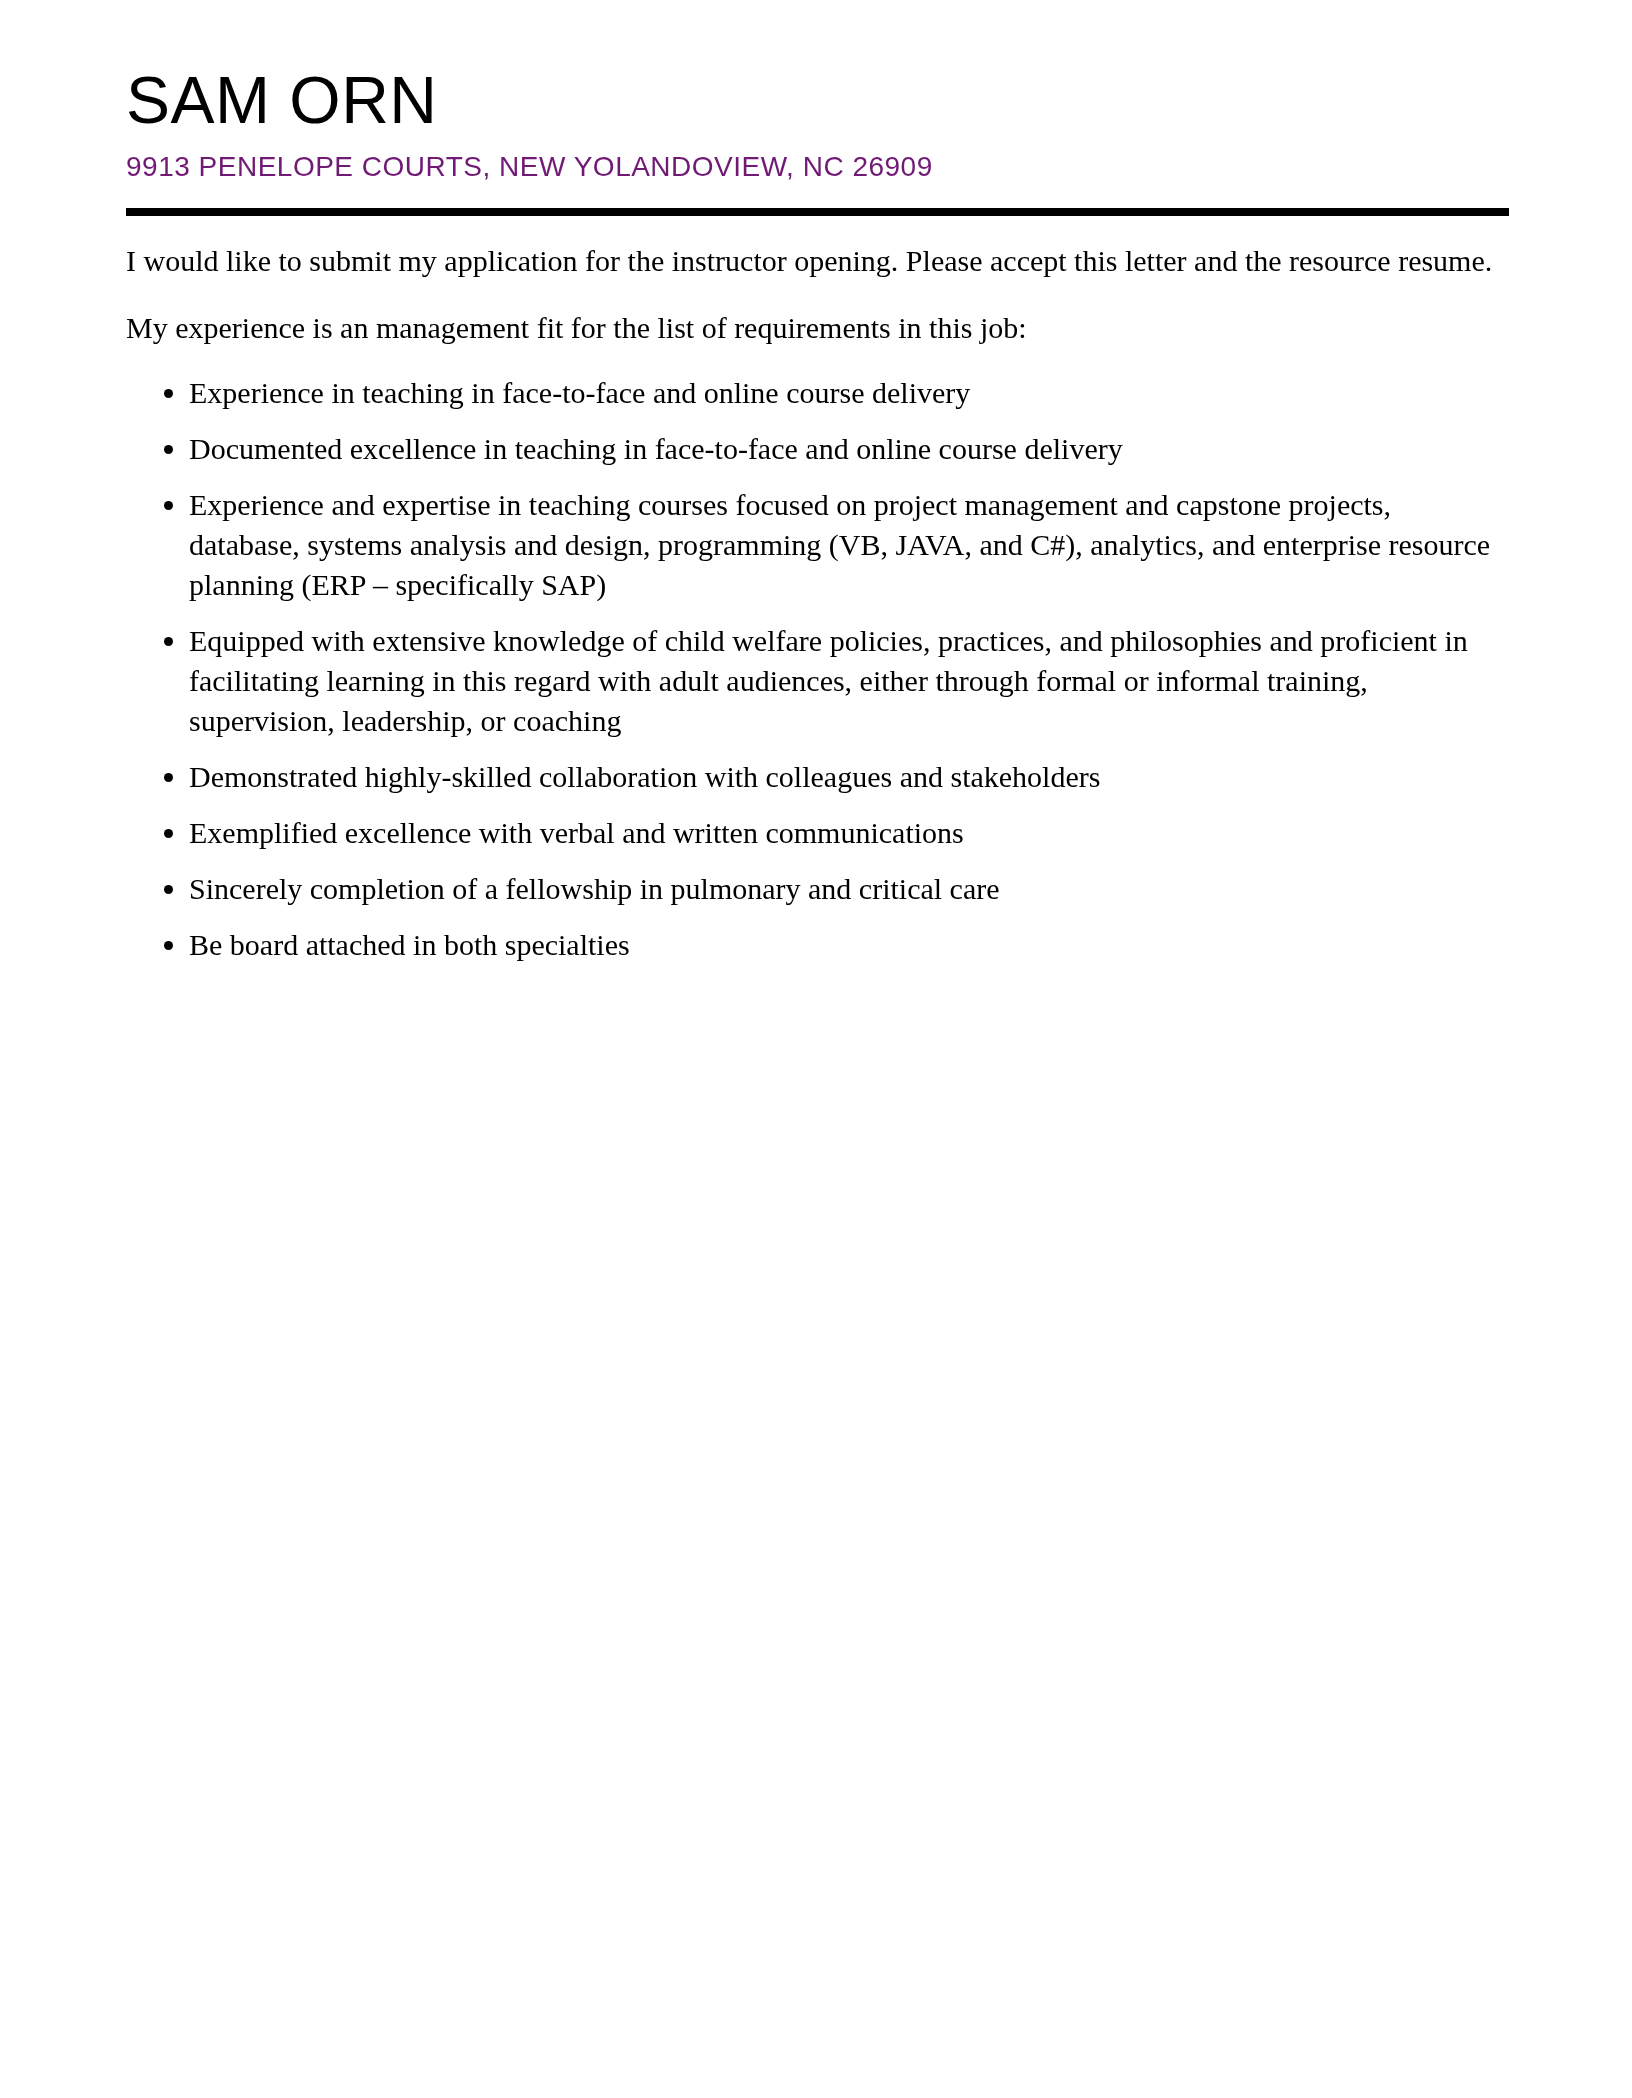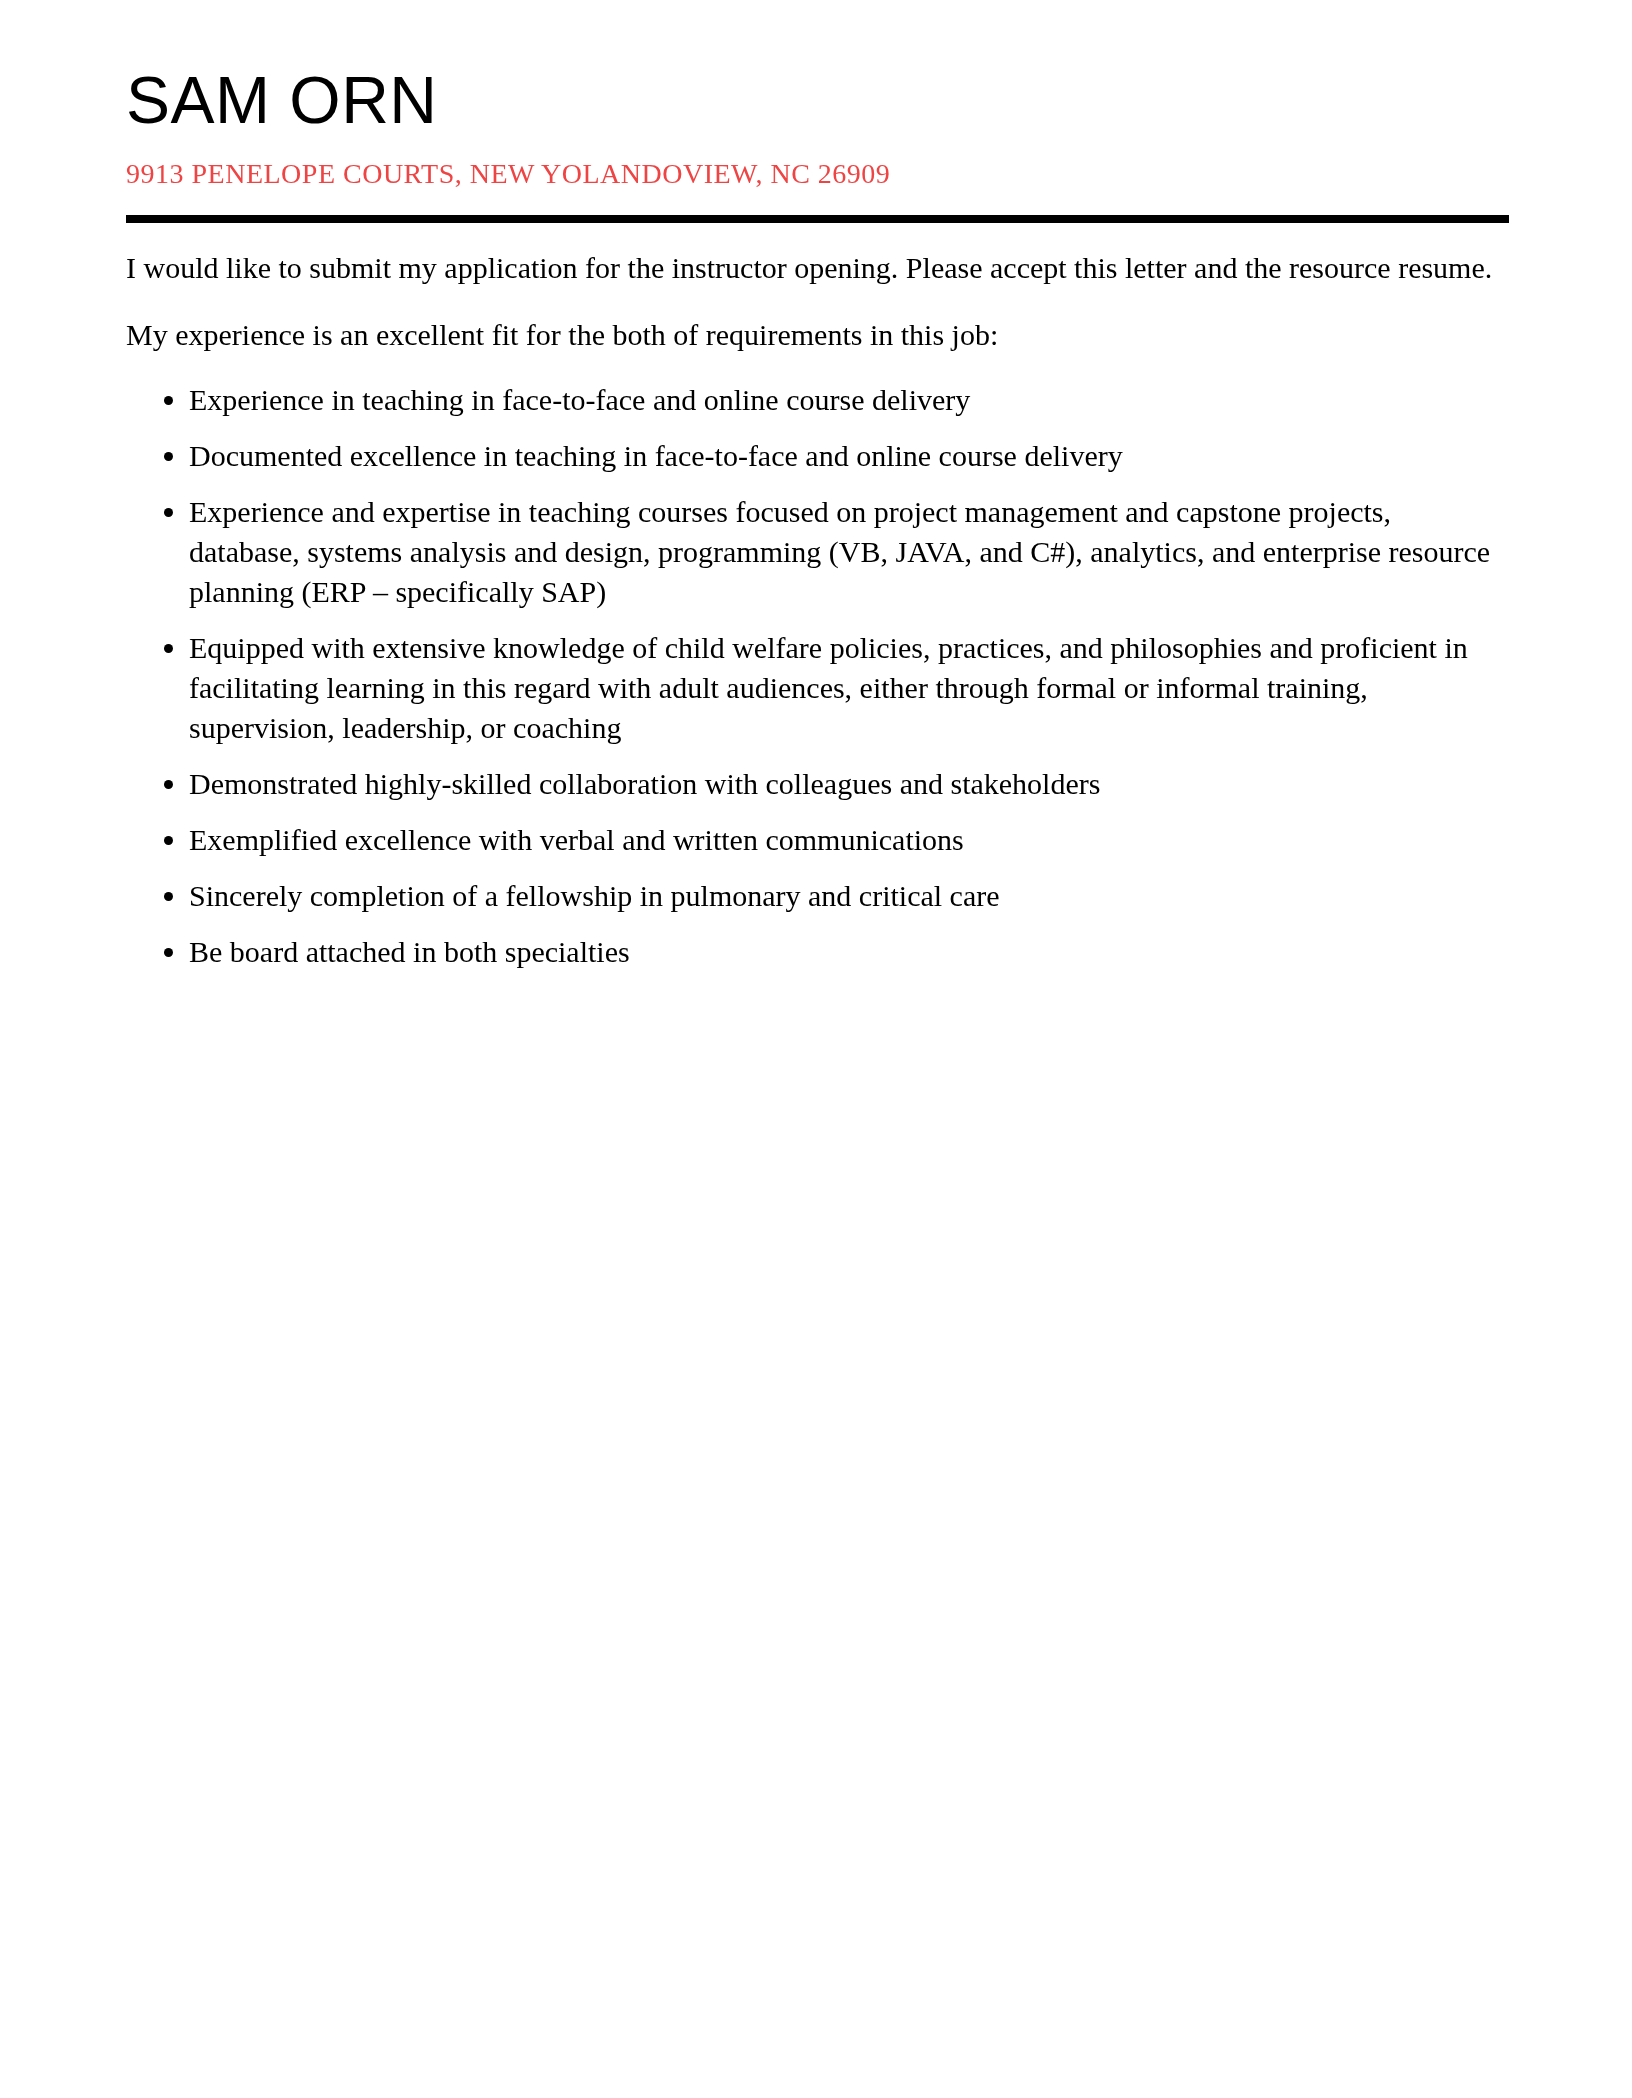--- a/index.html
+++ b/index.html
@@ -22,26 +22,26 @@
   .applicant-name {
     margin: 67px 0 0 0;
     font-family: "Liberation Sans", sans-serif;
     font-weight: 400;
     font-size: 66px;
     line-height: 66px;
     letter-spacing: 0.5px;
     color: #000000;
   }
   .applicant-address {
-    margin: 24px 0 0 0;
-    font-family: Liberation Serif, serif;
+    margin: 17px 0 0 0;
+    font-family: Liberation Sans, sans-serif;
     font-size: 28px;
     line-height: 34px;
     letter-spacing: 0.5px;
-    color: #ef4444;
+    color: #701a75;
   }
   .header-rule {
     margin: 24px 0 0 0;
     border: none;
     height: 8px;
     width: 1383px;
     background: #000000;
   }
   
   .letter-body {
@@ -84,21 +84,21 @@
     <div class="applicant-address">9913 PENELOPE COURTS, NEW YOLANDOVIEW, NC 26909</div>
     <hr class="header-rule">
   </header>
 
   <main class="letter-body">
 
 
     <p>I would like to submit my application for the instructor opening. Please accept this letter and the resource resume.</p>
 
 
-    <p>My experience is an excellent fit for the both of requirements in this job:</p>
+    <p>My experience is an management fit for the list of requirements in this job:</p>
 
     <ul class="requirements-list">
       <li>Experience in teaching in face-to-face and online course delivery</li>
       <li>Documented excellence in teaching in face-to-face and online course delivery</li>
       <li>Experience and expertise in teaching courses focused on project management and capstone projects, database, systems analysis and design, programming (VB, JAVA, and C#), analytics, and enterprise resource planning (ERP – specifically SAP)</li>
       <li>Equipped with extensive knowledge of child welfare policies, practices, and philosophies and proficient in facilitating learning in this regard with adult audiences, either through formal or informal training, supervision, leadership, or coaching</li>
       <li>Demonstrated highly-skilled collaboration with colleagues and stakeholders</li>
       <li>Exemplified excellence with verbal and written communications</li>
       <li>Sincerely completion of a fellowship in pulmonary and critical care</li>
       <li>Be board attached in both specialties</li>

